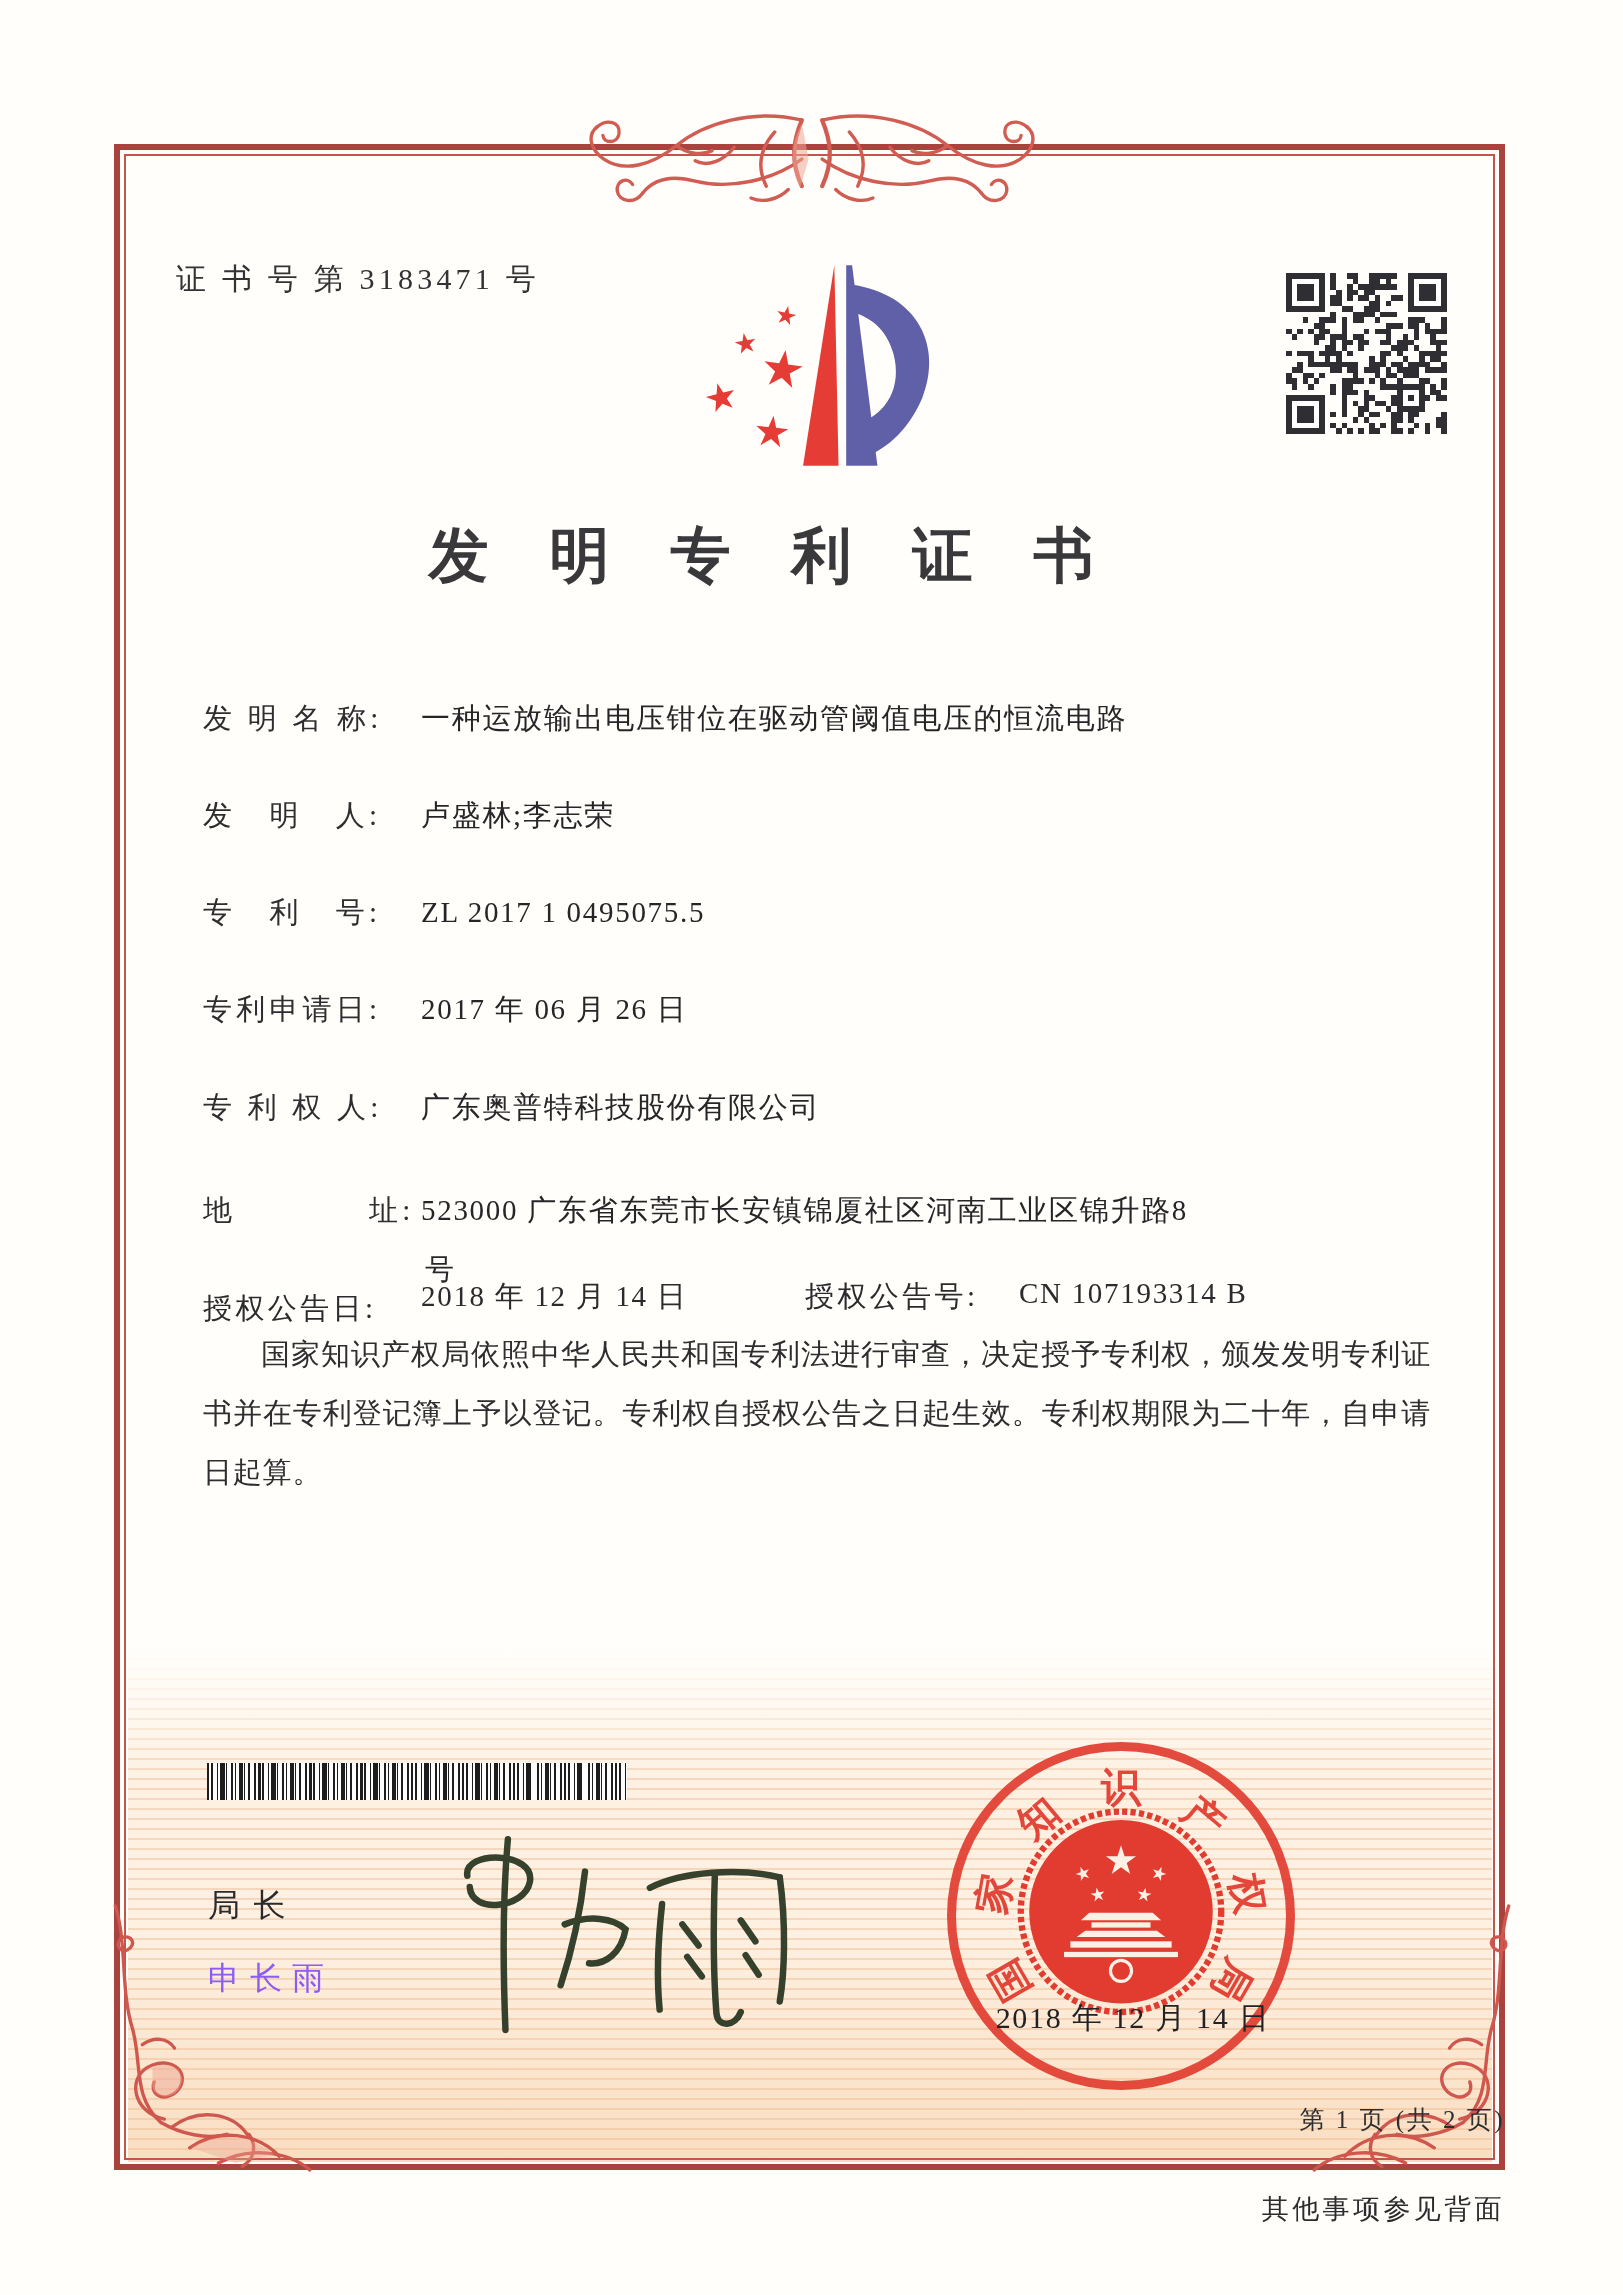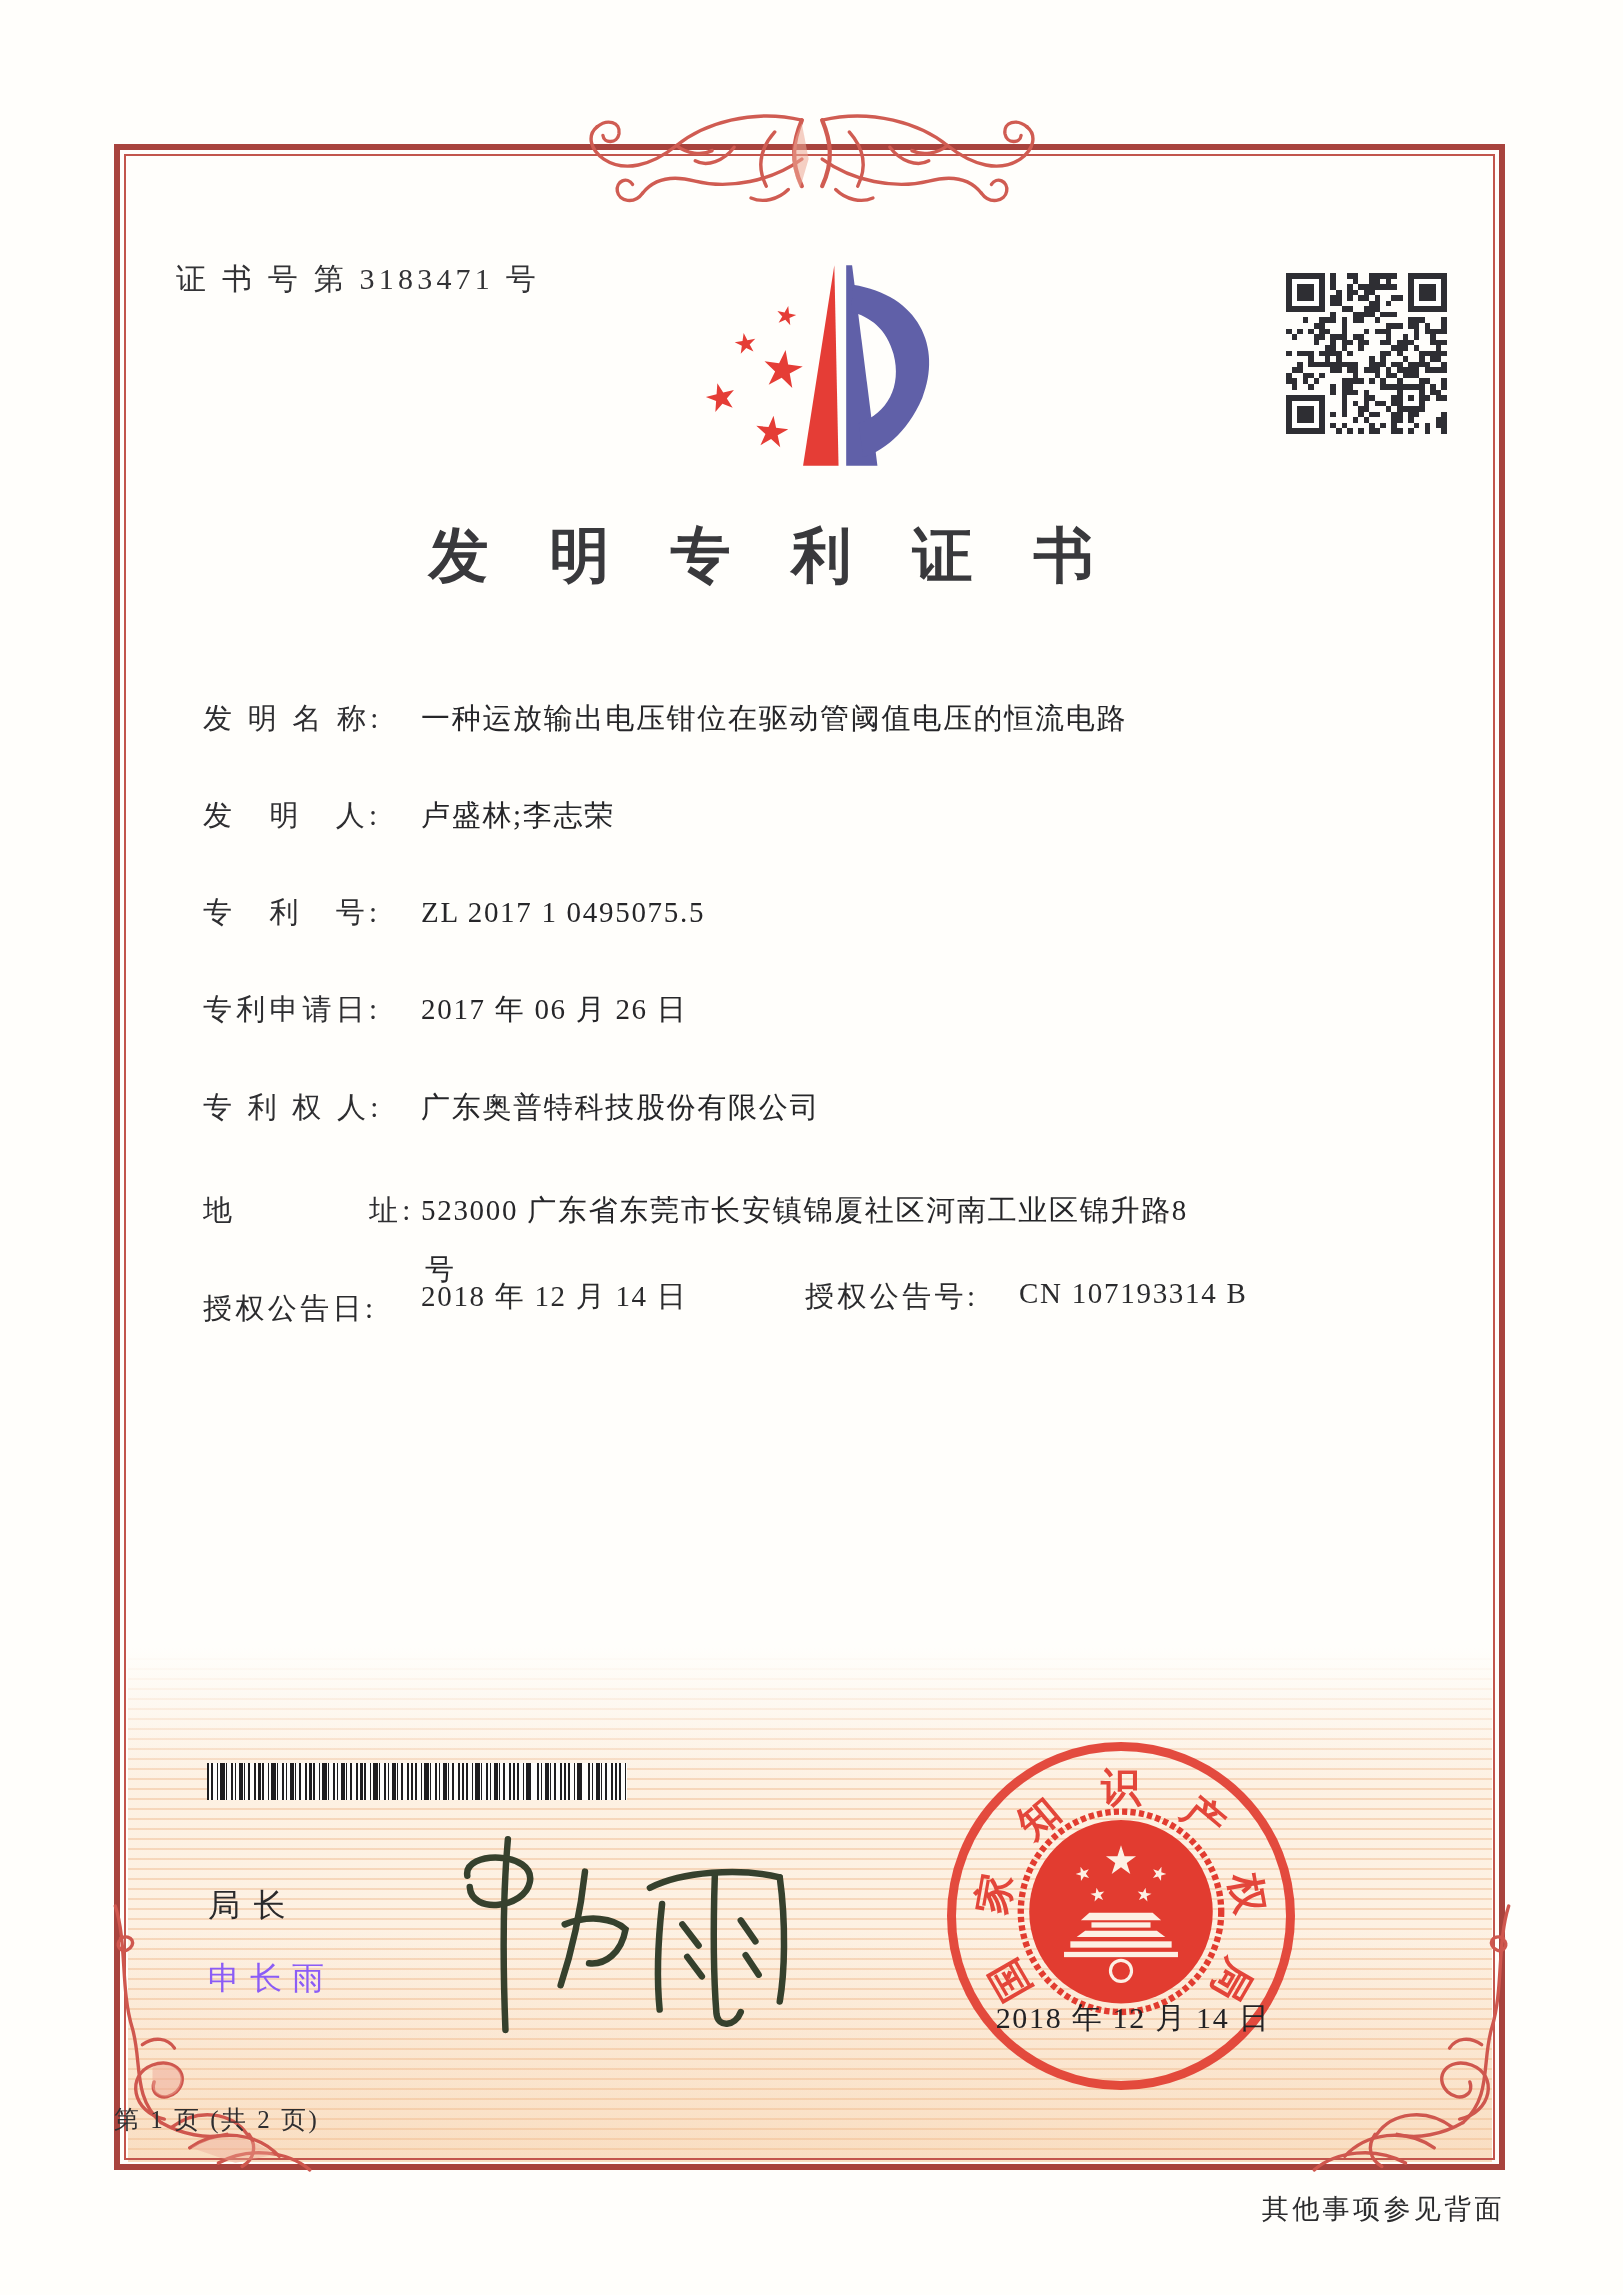--- a/index.html
+++ b/index.html
@@ -70,21 +70,21 @@
     border:9.3px solid rgba(224,56,44,.9);box-sizing:border-box;z-index:3;}
   .seal-emblem{position:absolute;left:50%;top:50%;transform:translate(-50%,-52%);}
   .arc-wrap{position:absolute;inset:0;}
   .arc-ch{position:absolute;left:50%;top:50%;width:44px;height:44px;margin:-22px;
     display:flex;align-items:center;justify-content:center;
     font-size:40px;font-weight:700;color:rgba(226,60,48,.95);}
   .seal-date{left:964px;top:1998px;width:338px;text-align:center;
     font-size:30px;letter-spacing:1.7px;color:#222225;z-index:4;}
 
   
-  .footer-page{left:114px;top:2103px;width:1391px;text-align:left;
+  .footer-page{left:114px;top:2103px;width:1391px;text-align:right;
     font-size:25px;letter-spacing:2.5px;color:#2e2e30;z-index:3;}
   .back-note{left:114px;top:2191px;width:1391px;text-align:right;
     font-size:27px;letter-spacing:3.4px;color:#2b2b2d;z-index:3;}
 
   
   .orn-top{left:575px;top:98px;z-index:2;}
   .orn-bl{left:83px;top:1901px;z-index:2;}
   .orn-br{left:1287px;top:1901px;z-index:2;transform:scaleX(-1);}
 </style>
 </head>
@@ -485,20 +485,21 @@
 </div>
 
 <div class="abs grant">
   <span class="g1l">授权公告日:</span>
   <span class="g1v">2018 年 12 月 14 日</span>
   <span class="g2l">授权公告号:</span>
   <span class="g2v">CN 107193314 B</span>
 </div>
 
 <div class="abs paras">
+  <p>国家知识产权局依照中华人民共和国专利法进行审查，决定授予专利权，颁发发明专利证书并在专利登记簿上予以登记。专利权自授权公告之日起生效。专利权期限为二十年，自申请日起算。</p>
 </div>
 
 <div class="abs barcode"></div>
 
 <div class="abs official-title">局长</div>
 <div class="abs official-name">申长雨</div>
 
 <svg class="abs signature" width="389" height="211" viewBox="0 0 470 260">
   <g fill="none" stroke="#26331f" stroke-width="8" stroke-linecap="round" opacity="0.92">
     <path d="M95,15 C90,70 88,150 92,250"></path>

